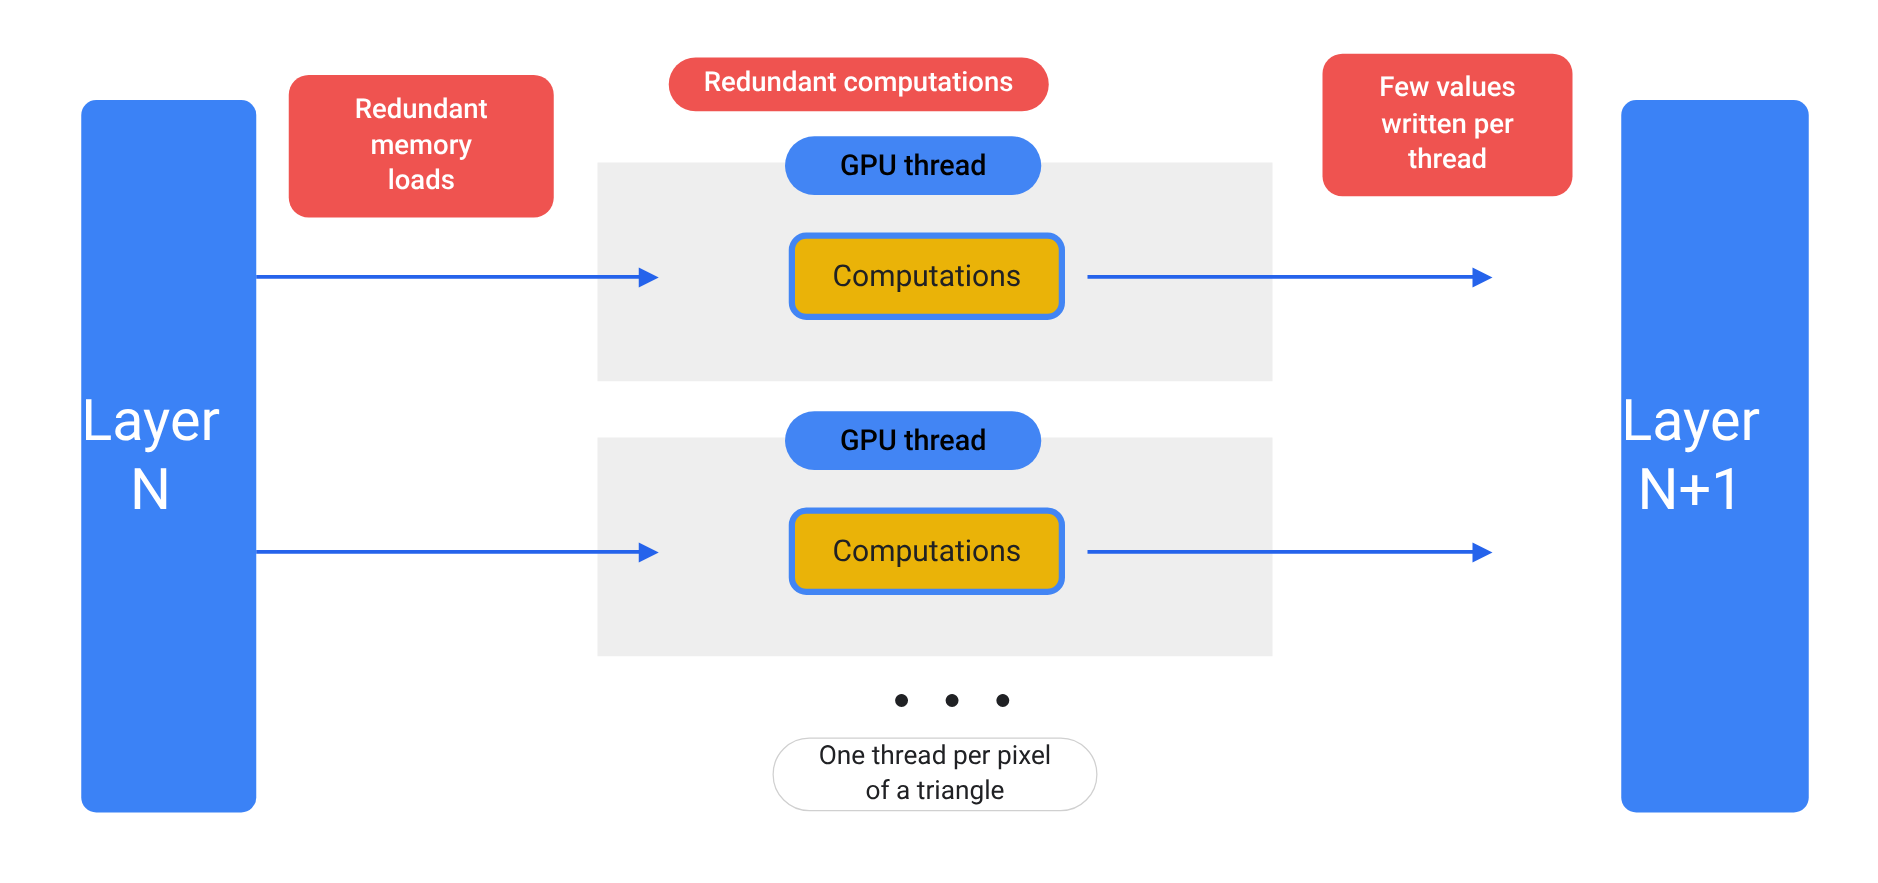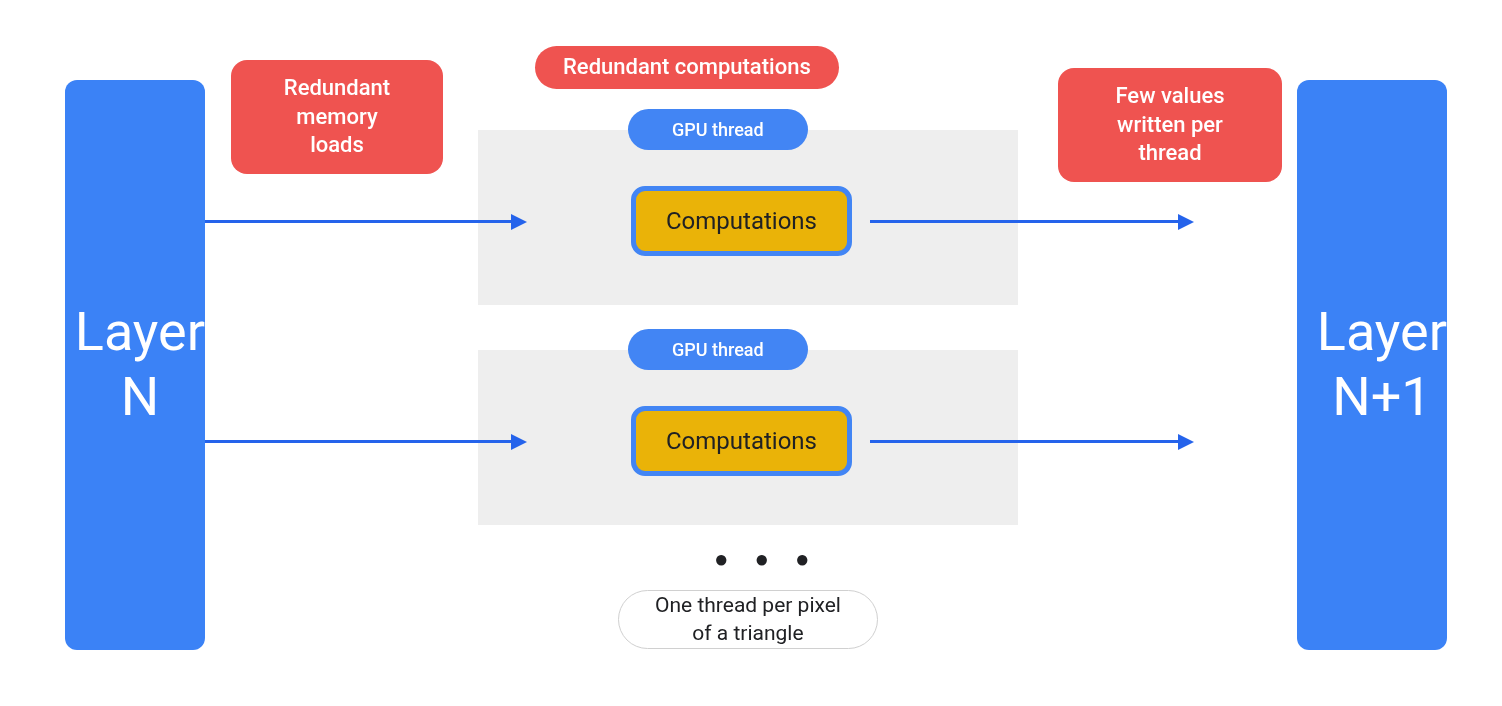--- a/index.html
+++ b/index.html
@@ -10,23 +10,23 @@
       height: 706px;
       position: relative;
     }
     .layer-box {
       position: absolute;
       background: #3b82f6;
       border-radius: 12px;
       color: #fff;
       display: flex;
       flex-direction: column;
-      align-items: flex-end;
+      align-items: flex-start;
       justify-content: center;
-      font-size: 54px;
+      font-size: 46px;
       font-weight: 400;
       line-height: 1.2;
       text-align: center;
     }
     .layer-left {
       left: 65px;
       top: 80px;
       width: 140px;
       height: 570px;
     }
@@ -54,24 +54,24 @@
     .gray-bg {
       position: absolute;
       background: #eeeeee;
       left: 478px;
       width: 540px;
       height: 175px;
     }
     .blue-pill {
       position: absolute;
       background: #4285f4;
-      color: #ffffff;
+      color: #000000;
       border-radius: 28px;
       padding: 10px 44px;
-      font-size: 18px;
+      font-size: 23px;
       font-weight: 500;
       z-index: 2;
     }
     .comp-box {
       position: absolute;
       background: #eab308;
       border: 5px solid #4285f4;
       border-radius: 14px;
       padding: 16px 30px;
       font-size: 24px;
@@ -129,21 +129,21 @@
 <div class="red-pill" style="left:231px; top:60px; width:212px;">
   <span style="white-space:pre-line;">Redundant
 memory
 loads</span>
 </div>
 
 <div class="red-pill red-pill-top" style="left:535px; top:46px;">
   <span>Redundant computations</span>
 </div>
 
-<div class="red-pill" style="left:1058px; top:68px; width:224px;">
+<div class="red-pill" style="left:1058px; top:43px; width:200px;">
   <span style="white-space:pre-line;">Few values
 written per
 thread</span>
 </div>
 
 <div class="gray-bg" style="top:130px;"></div>
 
 <div class="blue-pill" style="left:628px; top:109px;">
   <span>GPU thread</span>
 </div>

